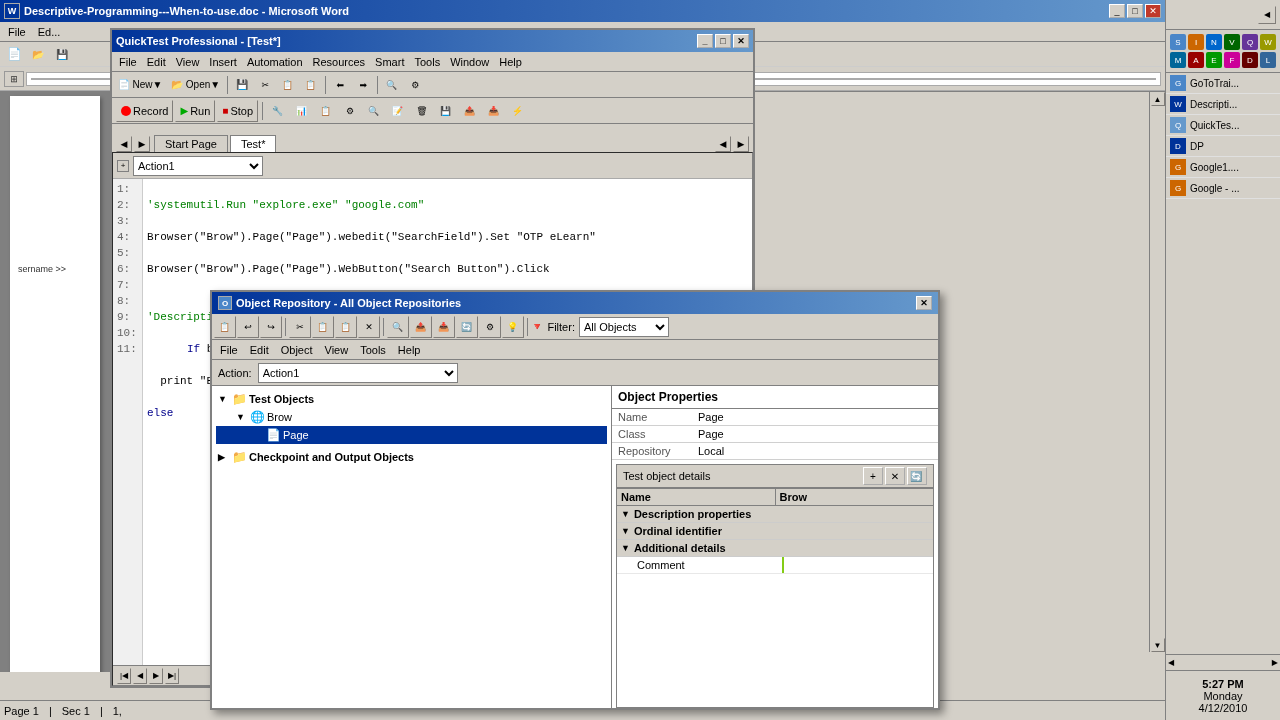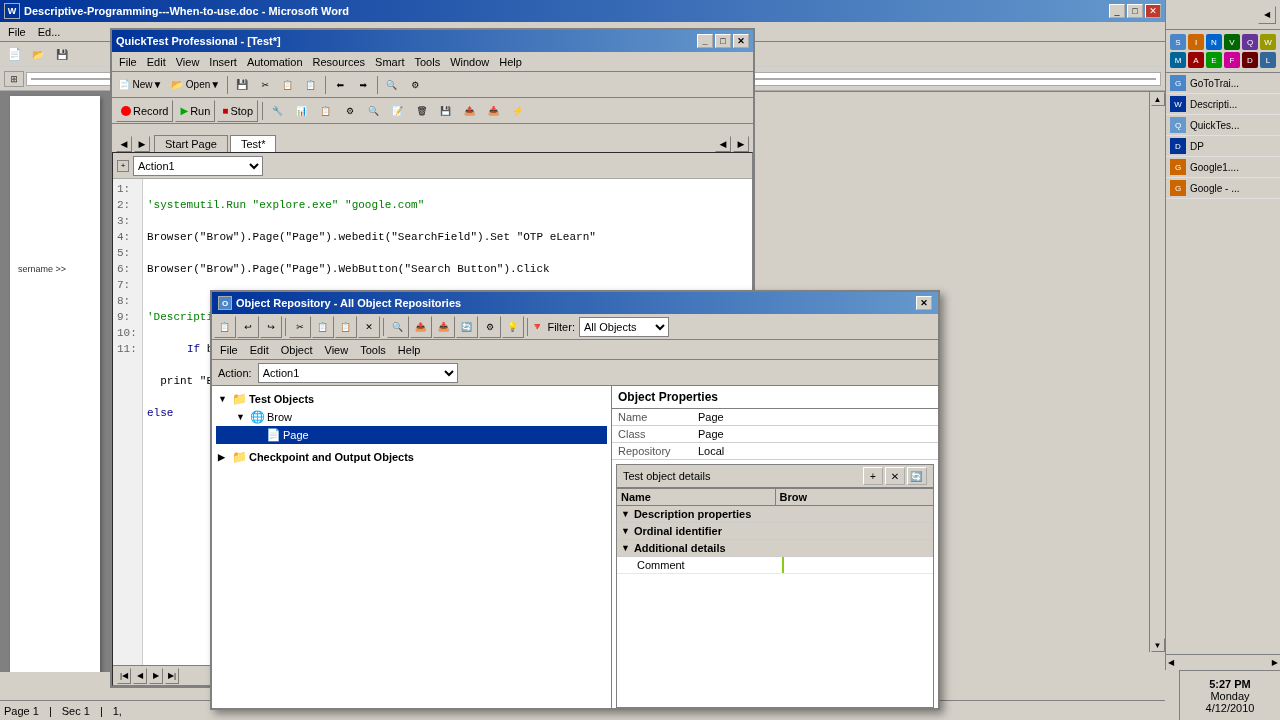--- a/index.html
+++ b/index.html
@@ -385,21 +385,21 @@
       <span>Google - ...</span>
     </div>
   </div>
 
   <div style="height:16px;background:#d4d0c8;border-top:1px solid #808080;display:flex;align-items:center;justify-content:space-between;padding:0 2px;">
     <div style="font-size:8px;cursor:pointer;">◀</div>
     <div style="font-size:8px;cursor:pointer;">▶</div>
   </div>
 </div>
 
-<div style="position:absolute;bottom:0;right:0;width:101px;height:50px;background:#d4d0c8;border-top:1px solid #808080;border-left:1px solid #808080;display:flex;flex-direction:column;align-items:center;justify-content:center;font-size:11px;z-index:5;">
+<div style="position:absolute;bottom:0;right:0;width:115px;height:50px;background:#d4d0c8;border-top:1px solid #808080;border-left:1px solid #808080;display:flex;flex-direction:column;align-items:center;justify-content:center;font-size:11px;z-index:5;">
   <span style="font-weight:bold;">5:27 PM</span>
   <span>Monday</span>
   <span>4/12/2010</span>
 </div>
 
 <div style="position:absolute;bottom:0;left:0;right:115px;height:20px;background:#d4d0c8;border-top:1px solid #808080;display:flex;align-items:center;padding:0 4px;font-size:11px;gap:10px;z-index:5;">
   <span>Page 1</span>
   <span>|</span>
   <span>Sec 1</span>
   <span>|</span>

